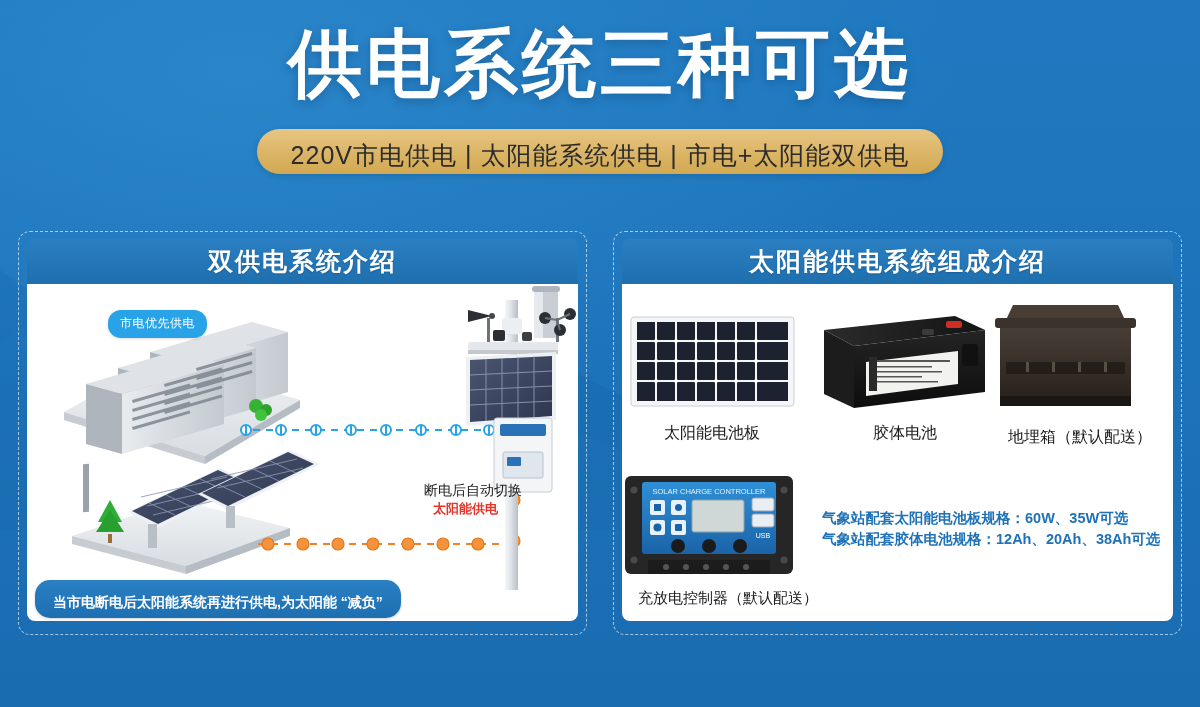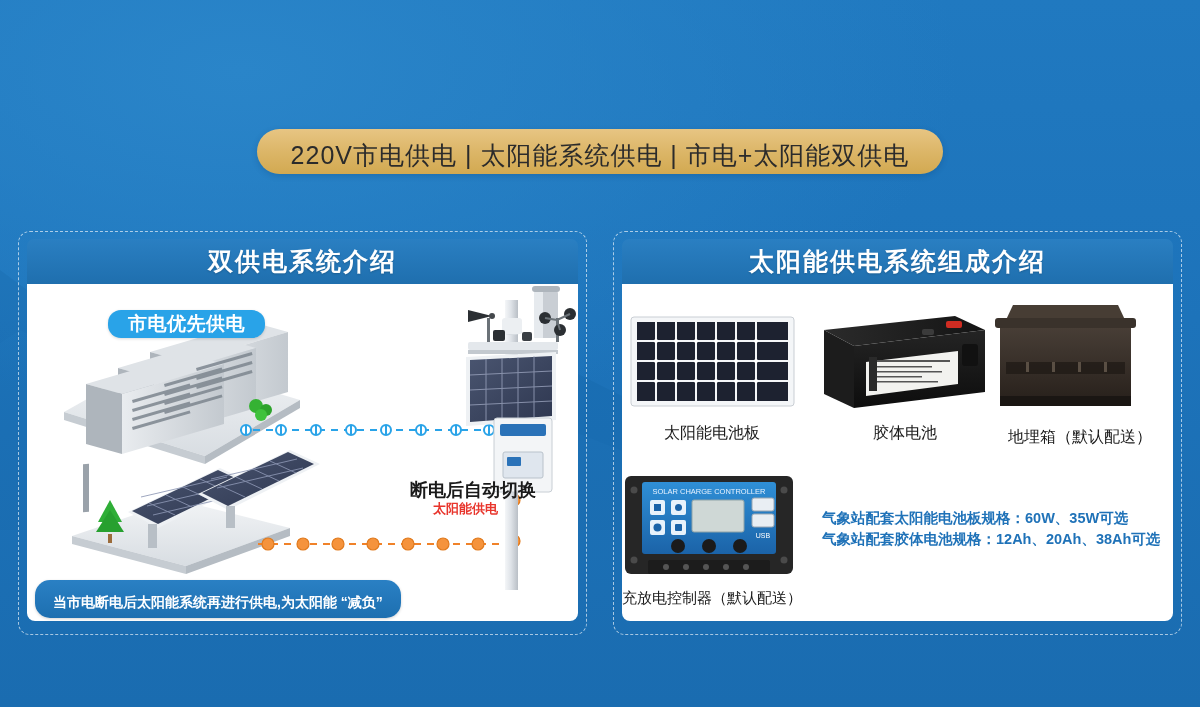--- a/index.html
+++ b/index.html
@@ -40,58 +40,59 @@
     border-radius:7px 7px 0 0;
     display:flex;align-items:center;justify-content:center;
     color:#fff;font-size:25px;letter-spacing:2px;font-weight:bold;
     text-shadow:0 1px 2px rgba(0,0,0,.18);}
   .panel-body{position:absolute;left:8px;top:52px;width:551px;height:337px;
     background:#fff;border-radius:0 0 8px 8px;overflow:hidden;}
 
   
   .badge-city{position:absolute;left:108px;top:310px;
     background:#29a3e8;color:#fff;border-radius:13px;
-    font-size:19px;line-height:15px;padding:6px 20px 7px;font-weight:bold;
+    font-size:12px;line-height:15px;padding:6px 12px 7px;font-weight:normal;
     letter-spacing:.5px;box-shadow:0 1px 3px rgba(0,0,0,.15);}
-  .note-black{position:absolute;left:410px;top:482px;color:#1a1a1a;
-    font-size:18px;line-height:17px;font-weight:bold;white-space:nowrap;}
+  .note-black{position:absolute;left:424px;top:482px;color:#1a1a1a;
+    font-size:14px;line-height:17px;font-weight:normal;white-space:nowrap;}
   .note-red{position:absolute;left:417px;top:500px;color:#e8352c;
     font-size:13px;line-height:17px;font-weight:bold;white-space:nowrap;margin-left:16px;}
   .caption-left{position:absolute;left:35px;top:580px;
     background:linear-gradient(180deg,#2a80c4 0%,#1d6fb0 100%);
     color:#fff;border-radius:15px;padding:14px 18px 8px;
     font-size:14px;line-height:16px;font-weight:bold;white-space:nowrap;
     box-shadow:0 1px 3px rgba(0,0,0,.18);}
 
   
   .prod-label{position:absolute;color:#1a1a1a;font-size:16px;line-height:20px;
     text-align:center;white-space:nowrap;}
   .spec-line{position:absolute;color:#1f72b8;font-size:14.5px;line-height:21px;
     font-weight:bold;white-space:nowrap;}
   .cap-ctrl{position:absolute;left:622px;top:588px;color:#1a1a1a;
-    font-size:15px;line-height:20px;white-space:nowrap;}
+    font-size:15px;line-height:20px;white-space:nowrap;padding-left:16px;}
 
   svg{overflow:visible;}
   .art{position:absolute;left:0;top:0;}
 </style>
 </head>
 <body>
 
 <div class="stage">
 
   <div class="mountain">
     <svg viewBox="0 0 760 330" preserveAspectRatio="none">
       <path d="M0,120 L40,70 L70,92 L105,60 L150,105 L200,135 L250,108 L300,64 L330,90
                L380,70 L420,98 L455,55 L490,96 L530,120 L600,165 L700,215 L760,250
                L760,330 L0,330 Z" fill="#0f5b9a"></path>
       <path d="M0,170 L60,130 L120,160 L190,140 L260,175 L330,150 L400,185 L470,160
                L560,210 L660,250 L760,290 L760,330 L0,330 Z" fill="#1a6aaa" opacity=".75"></path>
     </svg>
   </div>
 
+  <div class="title">供电系统三种可选</div>
   <div class="subtitle-wrap">
     <span class="subtitle">220V市电供电 | 太阳能系统供电 | 市电+太阳能双供电</span>
   </div>
 
   <div class="panel left">
     <div class="panel-head">双供电系统介绍</div>
     <div class="panel-body"></div>
   </div>
 
   <svg class="art" width="1200" height="707">

